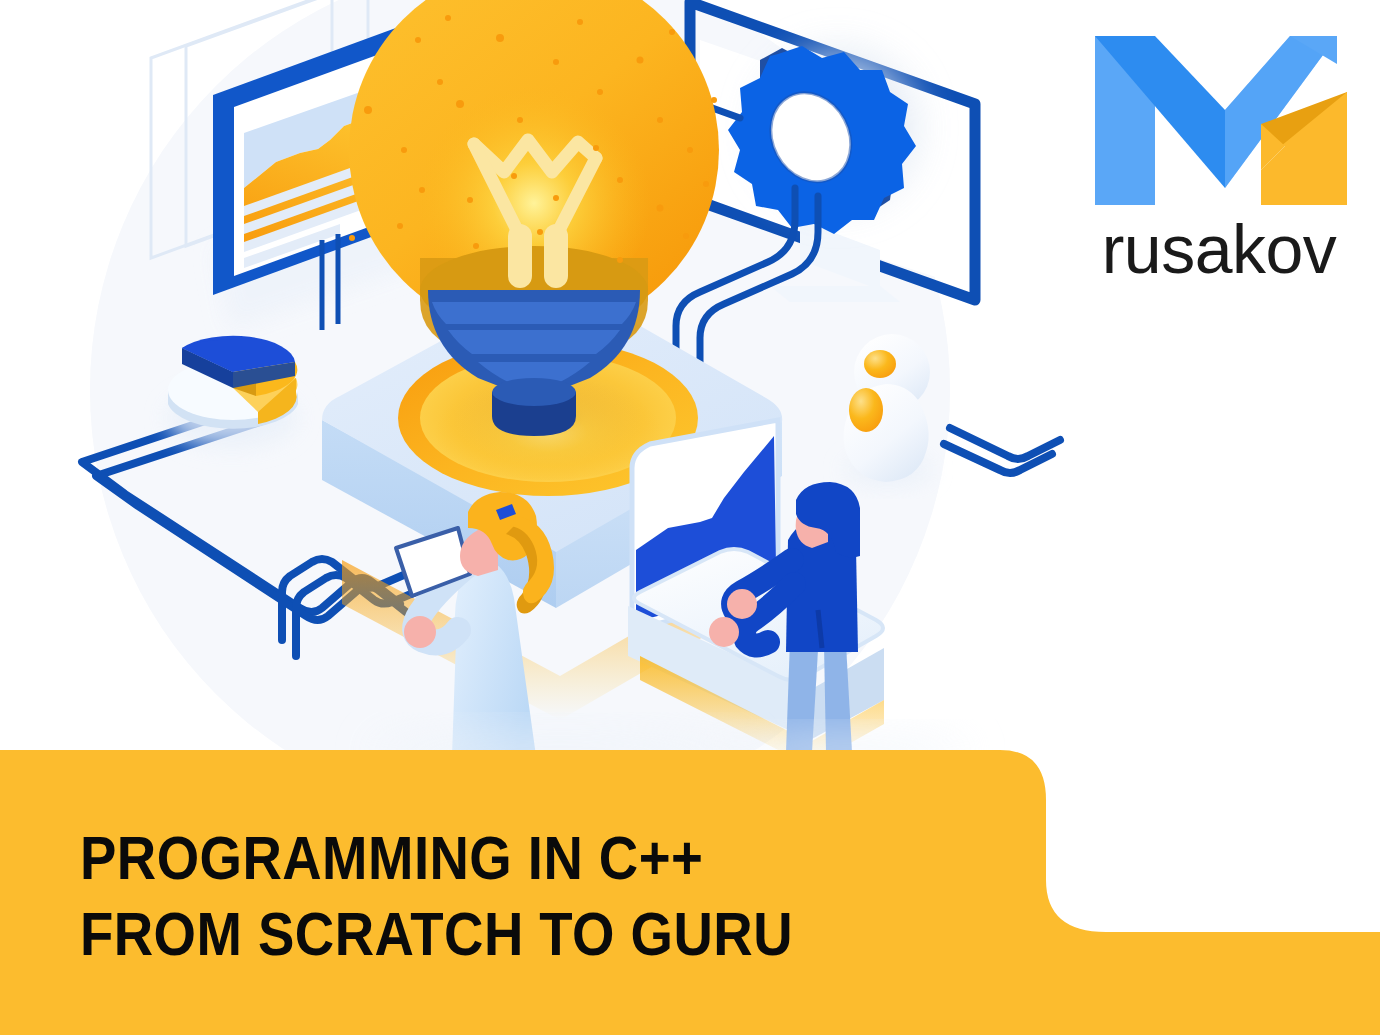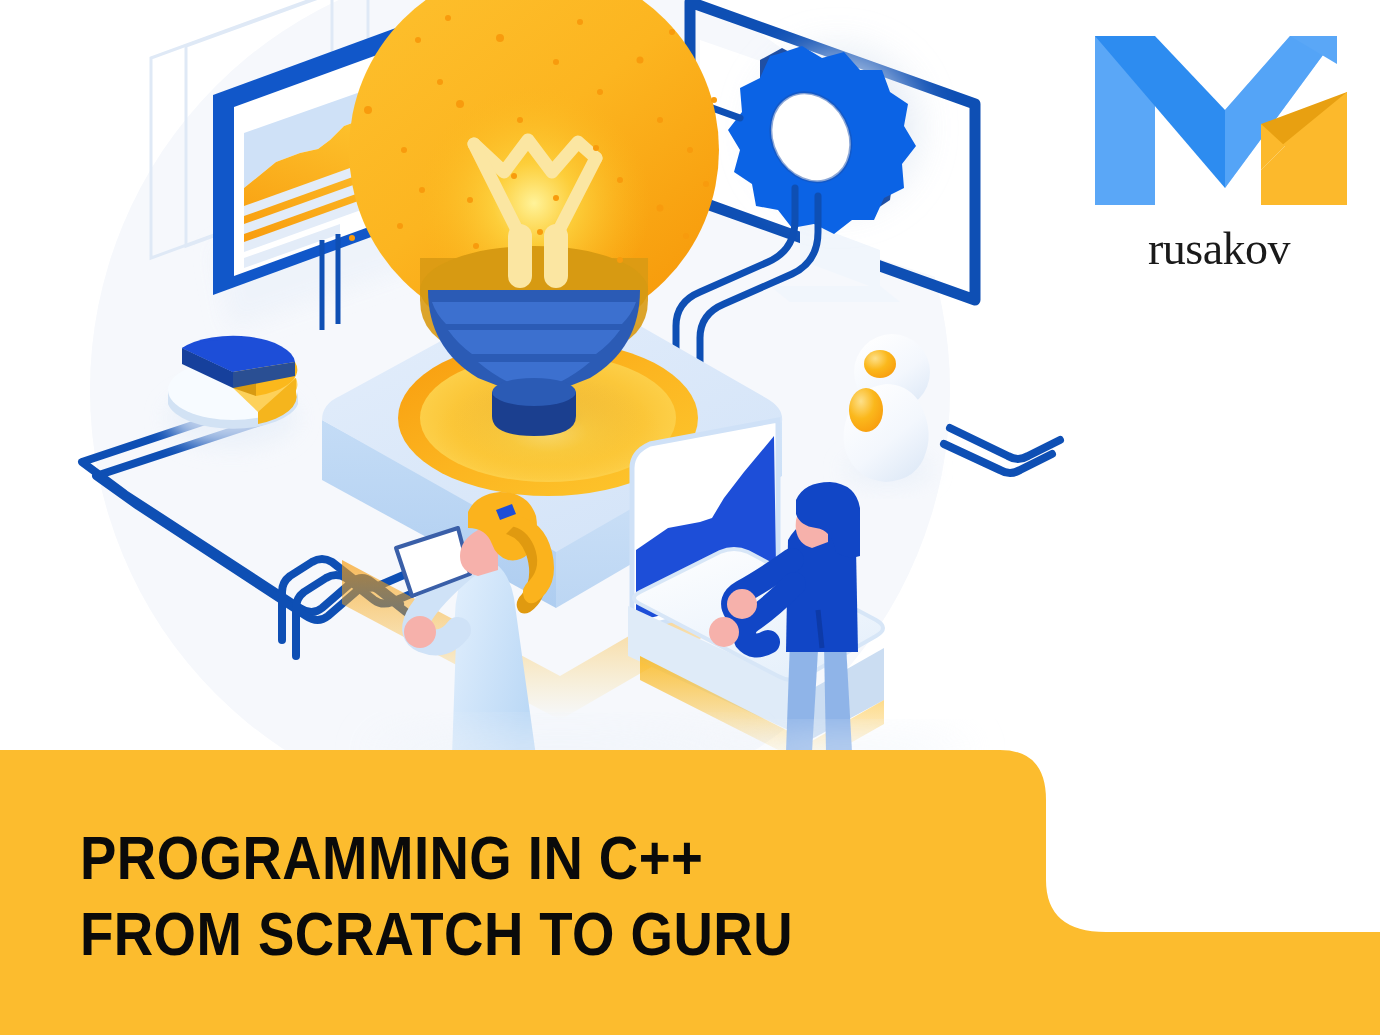--- a/index.html
+++ b/index.html
@@ -37,22 +37,22 @@
     left: 0; top: 0;
     width: 268px;
     height: 185px;
   }
   #logo-wordmark {
     position: absolute;
     left: 0;
     top: 186px;
     width: 268px;
     text-align: center;
-    font-family: Liberation Serif, serif;
-    font-size: 46px;
+    font-family: Liberation Sans, sans-serif;
+    font-size: 68px;
     line-height: 70px;
     letter-spacing: -0.5px;
     color: #1a1a1a;
     font-weight: 400;
   }
   
   #banner {
     position: absolute;
     left: 0;
     top: 0;

